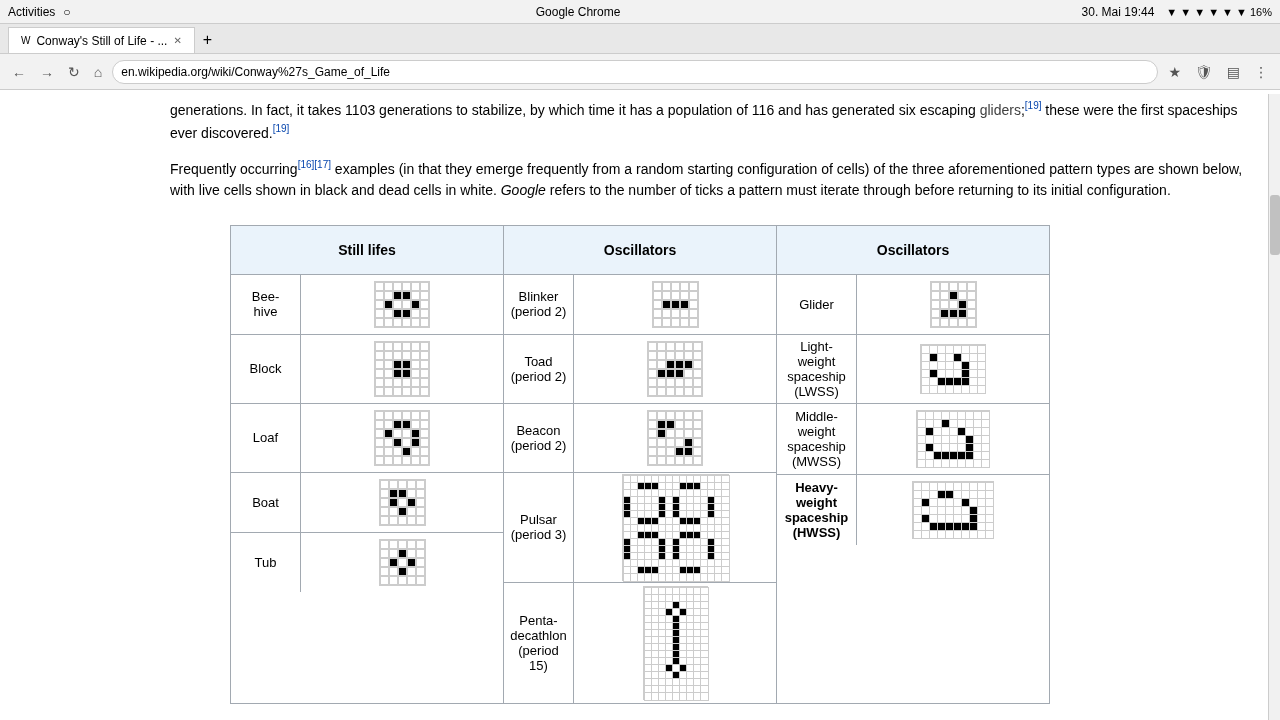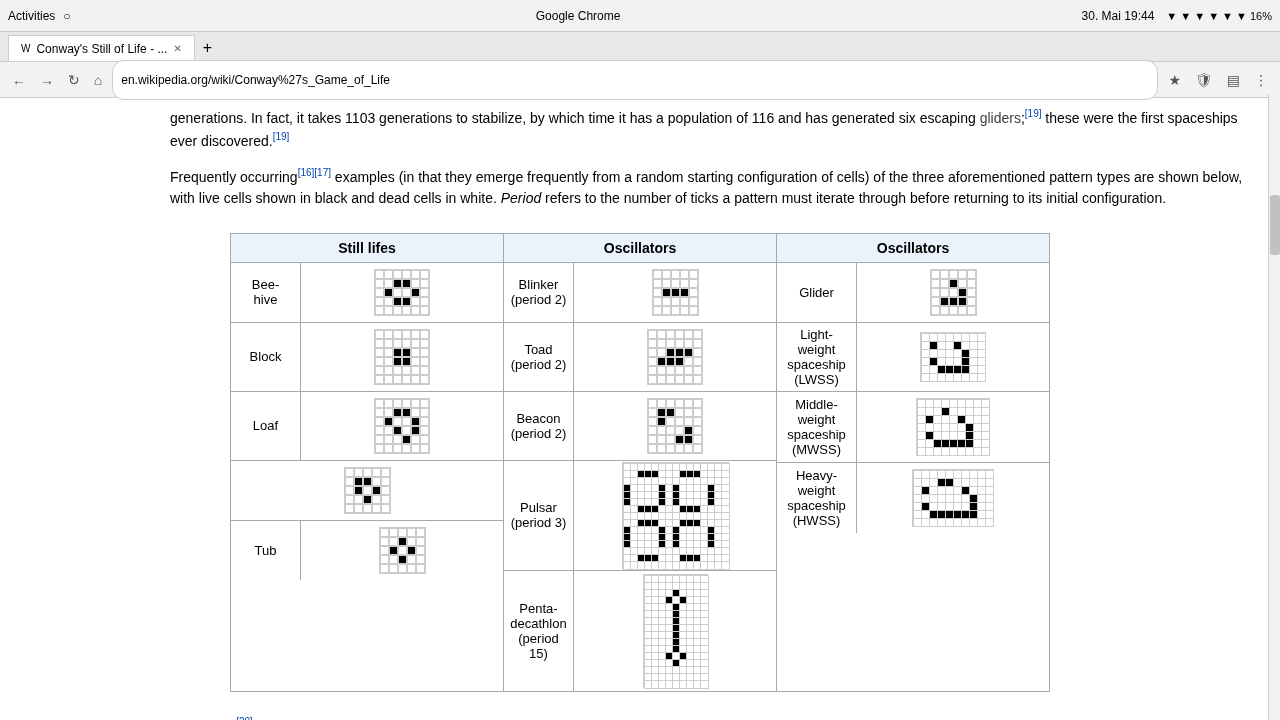--- a/index.html
+++ b/index.html
@@ -10,21 +10,21 @@
       color: #000;
     }
 
     
     .browser-titlebar {
       background: #f2f2f2;
       border-bottom: 1px solid #ccc;
       padding: 4px 8px;
       display: flex;
       align-items: center;
-      height: 32px;
+      height: 24px;
       font-size: 12px;
     }
     .browser-top-bar {
       background: #f2f2f2;
       border-bottom: 1px solid #ccc;
       padding: 4px 8px;
       display: flex;
       align-items: center;
       gap: 6px;
       height: 36px;
@@ -53,21 +53,21 @@
       color: #666;
       cursor: pointer;
     }
     .address-bar {
       background: #fff;
       border: 1px solid #ccc;
       border-radius: 12px;
       padding: 2px 8px;
       font-size: 12px;
       flex: 1;
-      height: 40px;
+      height: 24px;
       display: flex;
       align-items: center;
     }
     .nav-btn {
       font-size: 14px;
       color: #555;
       cursor: pointer;
       padding: 2px 4px;
     }
 
@@ -106,21 +106,21 @@
     .gol-section {
       border-right: 1px solid #a2a9b1;
       flex: 1;
     }
     .gol-section:last-child {
       border-right: none;
     }
     .section-header {
       text-align: center;
       font-weight: bold;
-      padding: 6px;
+      padding: 16px;
       background: #eaf3fb;
       border-bottom: 1px solid #a2a9b1;
       font-size: 14px;
     }
 
     .pattern-row {
       display: flex;
       border-bottom: 1px solid #a2a9b1;
     }
     .pattern-row:last-child {
@@ -230,21 +230,21 @@
   <span class="nav-btn">⋮</span>
 </div>
 
 <div class="page-content">
 
   <div class="article-text">
     <p>generations. In fact, it takes 1103 generations to stabilize, by which time it has a population of 116 and has generated six escaping <a href="#">gliders</a>;<sup>[19]</sup> these were the first spaceships ever discovered.<sup>[19]</sup></p>
   </div>
 
   <div class="article-text" style="padding-top:2px;">
-    <p>Frequently occurring<sup>[16][17]</sup> examples (in that they emerge frequently from a random starting configuration of cells) of the three aforementioned pattern types are shown below, with live cells shown in black and dead cells in white. <i>Period</i> refers to the number of ticks a pattern must iterate through before returning to its initial configuration.</p>
+    <p>Frequently occurring<sup>[16][17]</sup> examples (in that they emerge frequently from a random starting configuration of cells) of the three aforementioned pattern types are shown below, with live cells shown in black and dead cells in white. <i>Google</i> refers to the number of ticks a pattern must iterate through before returning to its initial configuration.</p>
   </div>
 
   <div style="display:flex; justify-content:center; margin: 12px 0;">
     <div class="gol-table-container">
 
       <div class="gol-section">
         <div class="section-header">Still lifes</div>
 
         <div class="pattern-row">
           <div class="pattern-label">Bee-<br>hive</div>
@@ -367,20 +367,21 @@
                 <div class="gol-cell dead"></div>
                 <div class="gol-cell dead"></div>
                 <div class="gol-cell dead"></div>
                 <div class="gol-cell dead"></div>
                 <div class="gol-cell dead"></div>
             </div>
           </div>
         </div>
 
         <div class="pattern-row">
+          <div class="pattern-label">Boat</div>
           <div class="pattern-grid-container">
             <div class="gol-grid" style="grid-template-columns: repeat(5,9px); grid-template-rows: repeat(5,9px);">
               <div class="gol-cell dead"></div>
                 <div class="gol-cell dead"></div>
                 <div class="gol-cell dead"></div>
                 <div class="gol-cell dead"></div>
                 <div class="gol-cell dead"></div>
               <div class="gol-cell dead"></div>
                 <div class="gol-cell alive"></div>
                 <div class="gol-cell alive"></div>
@@ -1123,21 +1124,21 @@
                 <div class="gol-cell dead"></div>
                 <div class="gol-cell dead"></div>
                 <div class="gol-cell dead"></div>
                 <div class="gol-cell dead"></div>
                 <div class="gol-cell dead"></div>
                 <div class="gol-cell dead"></div>
             </div>
           </div>
         </div>
 
-        <div class="pattern-row" style="flex:1;">
+        <div class="pattern-row" style="flex:1;font-weight:bold;">
           <div class="pattern-label" style="width:80px; min-width:80px;">Heavy-<br>weight<br>spaceship<br>(HWSS)</div>
           <div class="pattern-grid-container">
             <div class="gol-grid" style="grid-template-columns: repeat(10,8px); grid-template-rows: repeat(7,8px);">
               <div class="gol-cell dead"></div>
                 <div class="gol-cell dead"></div>
                 <div class="gol-cell dead"></div>
                 <div class="gol-cell dead"></div>
                 <div class="gol-cell dead"></div>
                 <div class="gol-cell dead"></div>
                 <div class="gol-cell dead"></div>

